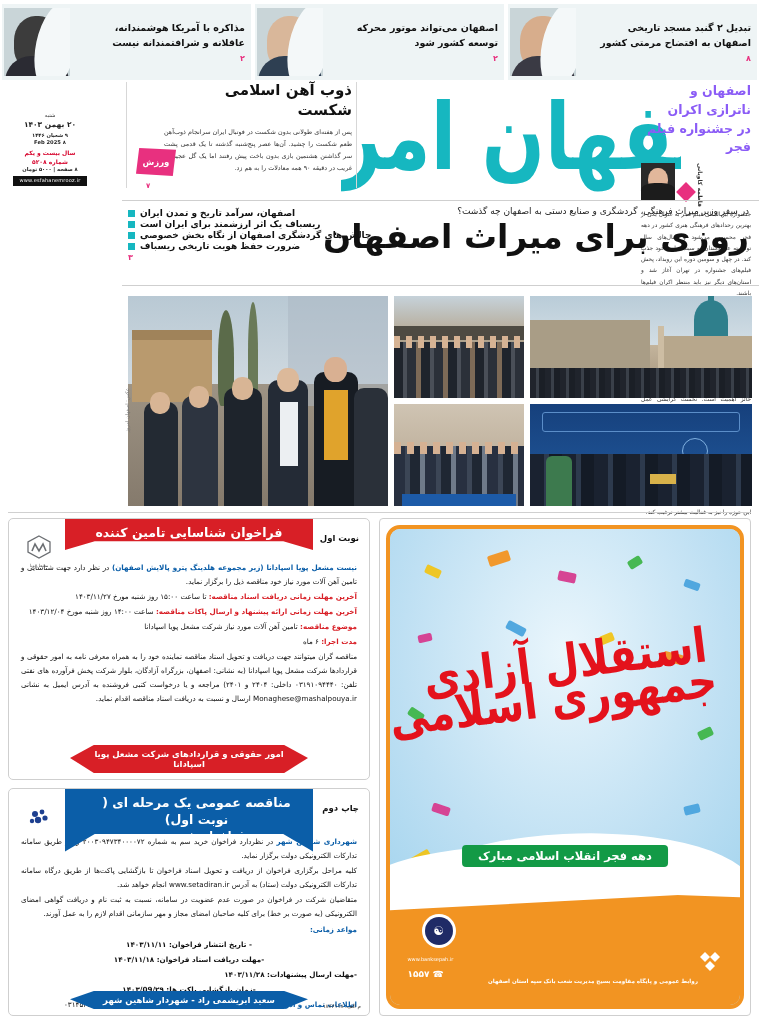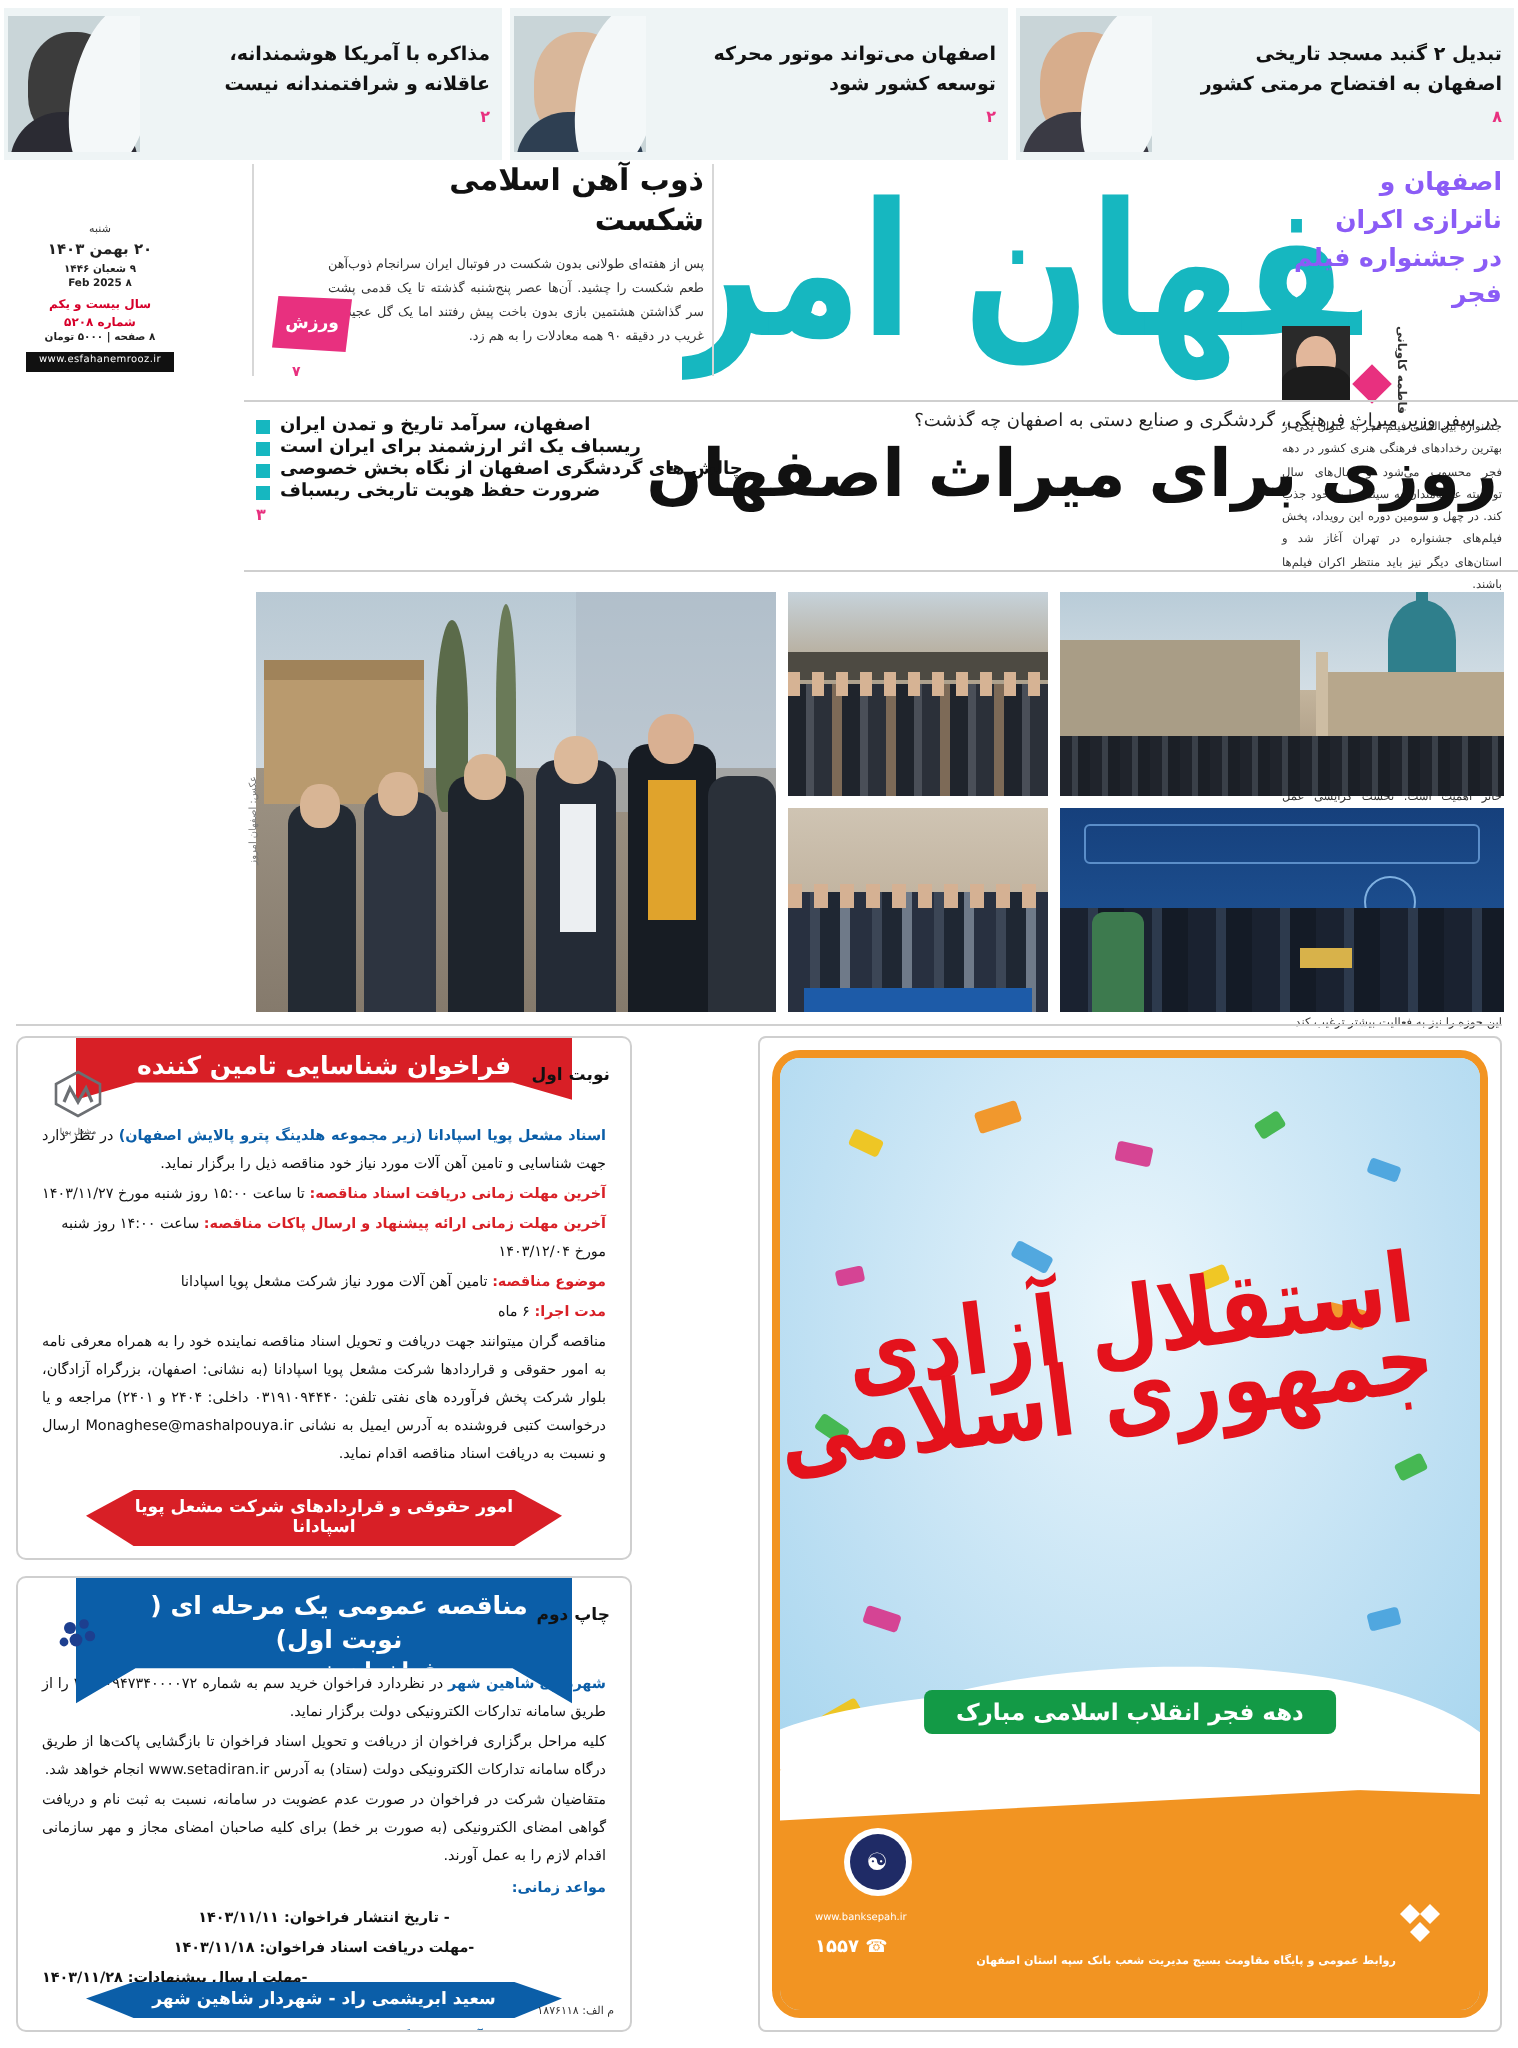--- a/index.html
+++ b/index.html
@@ -188,21 +188,21 @@
   .credit{
     position:absolute; left:2px; top:96px; font-size:5px; color:#777;
     writing-mode:vertical-rl; transform:rotate(180deg);
   }
 
   
   .hr-full{ position:absolute; left:8px; right:8px; height:1px; background:#d0d0d0; }
 
   
   .ad-left{
-    position:absolute; left:8px; top:518px; width:308px; height:498px;
+    position:absolute; left:8px; top:518px; width:362px; height:498px;
   }
   .ad-box{
     position:relative; background:#fff; border:1px solid #cfcfcf;
     border-radius:5px; direction:rtl; overflow:hidden;
   }
   .ad1{ height:262px; }
   .ad2{ height:228px; margin-top:8px; }
 
   .ribbon{
     position:absolute; top:0; left:50%; transform:translateX(-50%);
@@ -527,21 +527,21 @@
       <div class="ad-logo">
         <svg class="hex" viewBox="0 0 26 24">
           <polygon points="13,1 24,7 24,17 13,23 2,17 2,7" fill="none" stroke="#6c6f73" stroke-width="1.3"></polygon>
           <path d="M6 16 L9 9 L13 16 L17 9 L20 16" fill="none" stroke="#6c6f73" stroke-width="1.6"></path>
         </svg>
         <span class="lbl">مشعل پویا</span>
       </div>
 
       <div class="ad-body">
         <p>
-          <span class="lbl-blue">اسناد مشعل پویا اسپادانا (زیر مجموعه هلدینگ پترو پالایش اصفهان)</span><span> در نظر دارد جهت شناسایی و تامین آهن آلات مورد نیاز خود مناقصه ذیل را برگزار نماید.</span>
+          <span class="lbl-blue">نیست مشعل پویا اسپادانا (زیر مجموعه هلدینگ پترو پالایش اصفهان)</span><span> در نظر دارد جهت شناسایی و تامین آهن آلات مورد نیاز خود مناقصه ذیل را برگزار نماید.</span>
         </p>
         <p class="r">
           <span class="lbl-red">آخرین مهلت زمانی دریافت اسناد مناقصه:</span><span> تا ساعت ۱۵:۰۰ روز شنبه مورخ ۱۴۰۳/۱۱/۲۷</span>
         </p>
         <p class="r">
           <span class="lbl-red">آخرین مهلت زمانی ارائه پیشنهاد و ارسال پاکات مناقصه:</span><span> ساعت ۱۴:۰۰ روز شنبه مورخ ۱۴۰۳/۱۲/۰۴</span>
         </p>
         <p class="r">
           <span class="lbl-red">موضوع مناقصه:</span><span> تامین آهن آلات مورد نیاز شرکت مشعل پویا اسپادانا</span>
         </p>
@@ -580,21 +580,21 @@
           <span>کلیه مراحل برگزاری فراخوان از دریافت و تحویل اسناد فراخوان تا بازگشایی پاکت‌ها از طریق درگاه سامانه تدارکات الکترونیکی دولت (ستاد) به آدرس www.setadiran.ir انجام خواهد شد.</span>
         </p>
         <p>
           <span>متقاضیان شرکت در فراخوان در صورت عدم عضویت در سامانه، نسبت به ثبت نام و دریافت گواهی امضای الکترونیکی (به صورت بر خط) برای کلیه صاحبان امضای مجاز و مهر سازمانی اقدام لازم را به عمل آورند.</span>
         </p>
         <p class="r" style="margin-top:2px;">
           <span class="lbl-blue">مواعد زمانی:</span>
         </p>
         <p style="text-align:center;" class="lbl-blue">- تاریخ انتشار فراخوان: ۱۴۰۳/۱۱/۱۱</p>
         <p style="text-align:center;" class="lbl-blue">-مهلت دریافت اسناد فراخوان: ۱۴۰۳/۱۱/۱۸</p>
-        <p style="text-align:left;" class="lbl-blue">-مهلت ارسال پیشنهادات: ۱۴۰۳/۱۱/۲۸</p>
+        <p style="text-align:right;" class="lbl-blue">-مهلت ارسال پیشنهادات: ۱۴۰۳/۱۱/۲۸</p>
         <p style="text-align:center;" class="lbl-blue">-زمان بازگشایی پاکت ها: ۱۴۰۳/09/۲۹</p>
         <p class="r">
           <span class="lbl-blue">اطلاعات تماس و آدرس دستگاه:</span><span> شاهین شهر میدان فاطمیه شهرداری مرکزی- ۰۳۱۴۵۲۲۵۲۰۰</span>
         </p>
       </div>
 
       <div class="ad-footer blue">سعید ابریشمی راد - شهردار شاهین شهر</div>
       <div class="ad-code">م الف: ۱۸۷۶۱۱۸</div>
     </div>
   </div>

